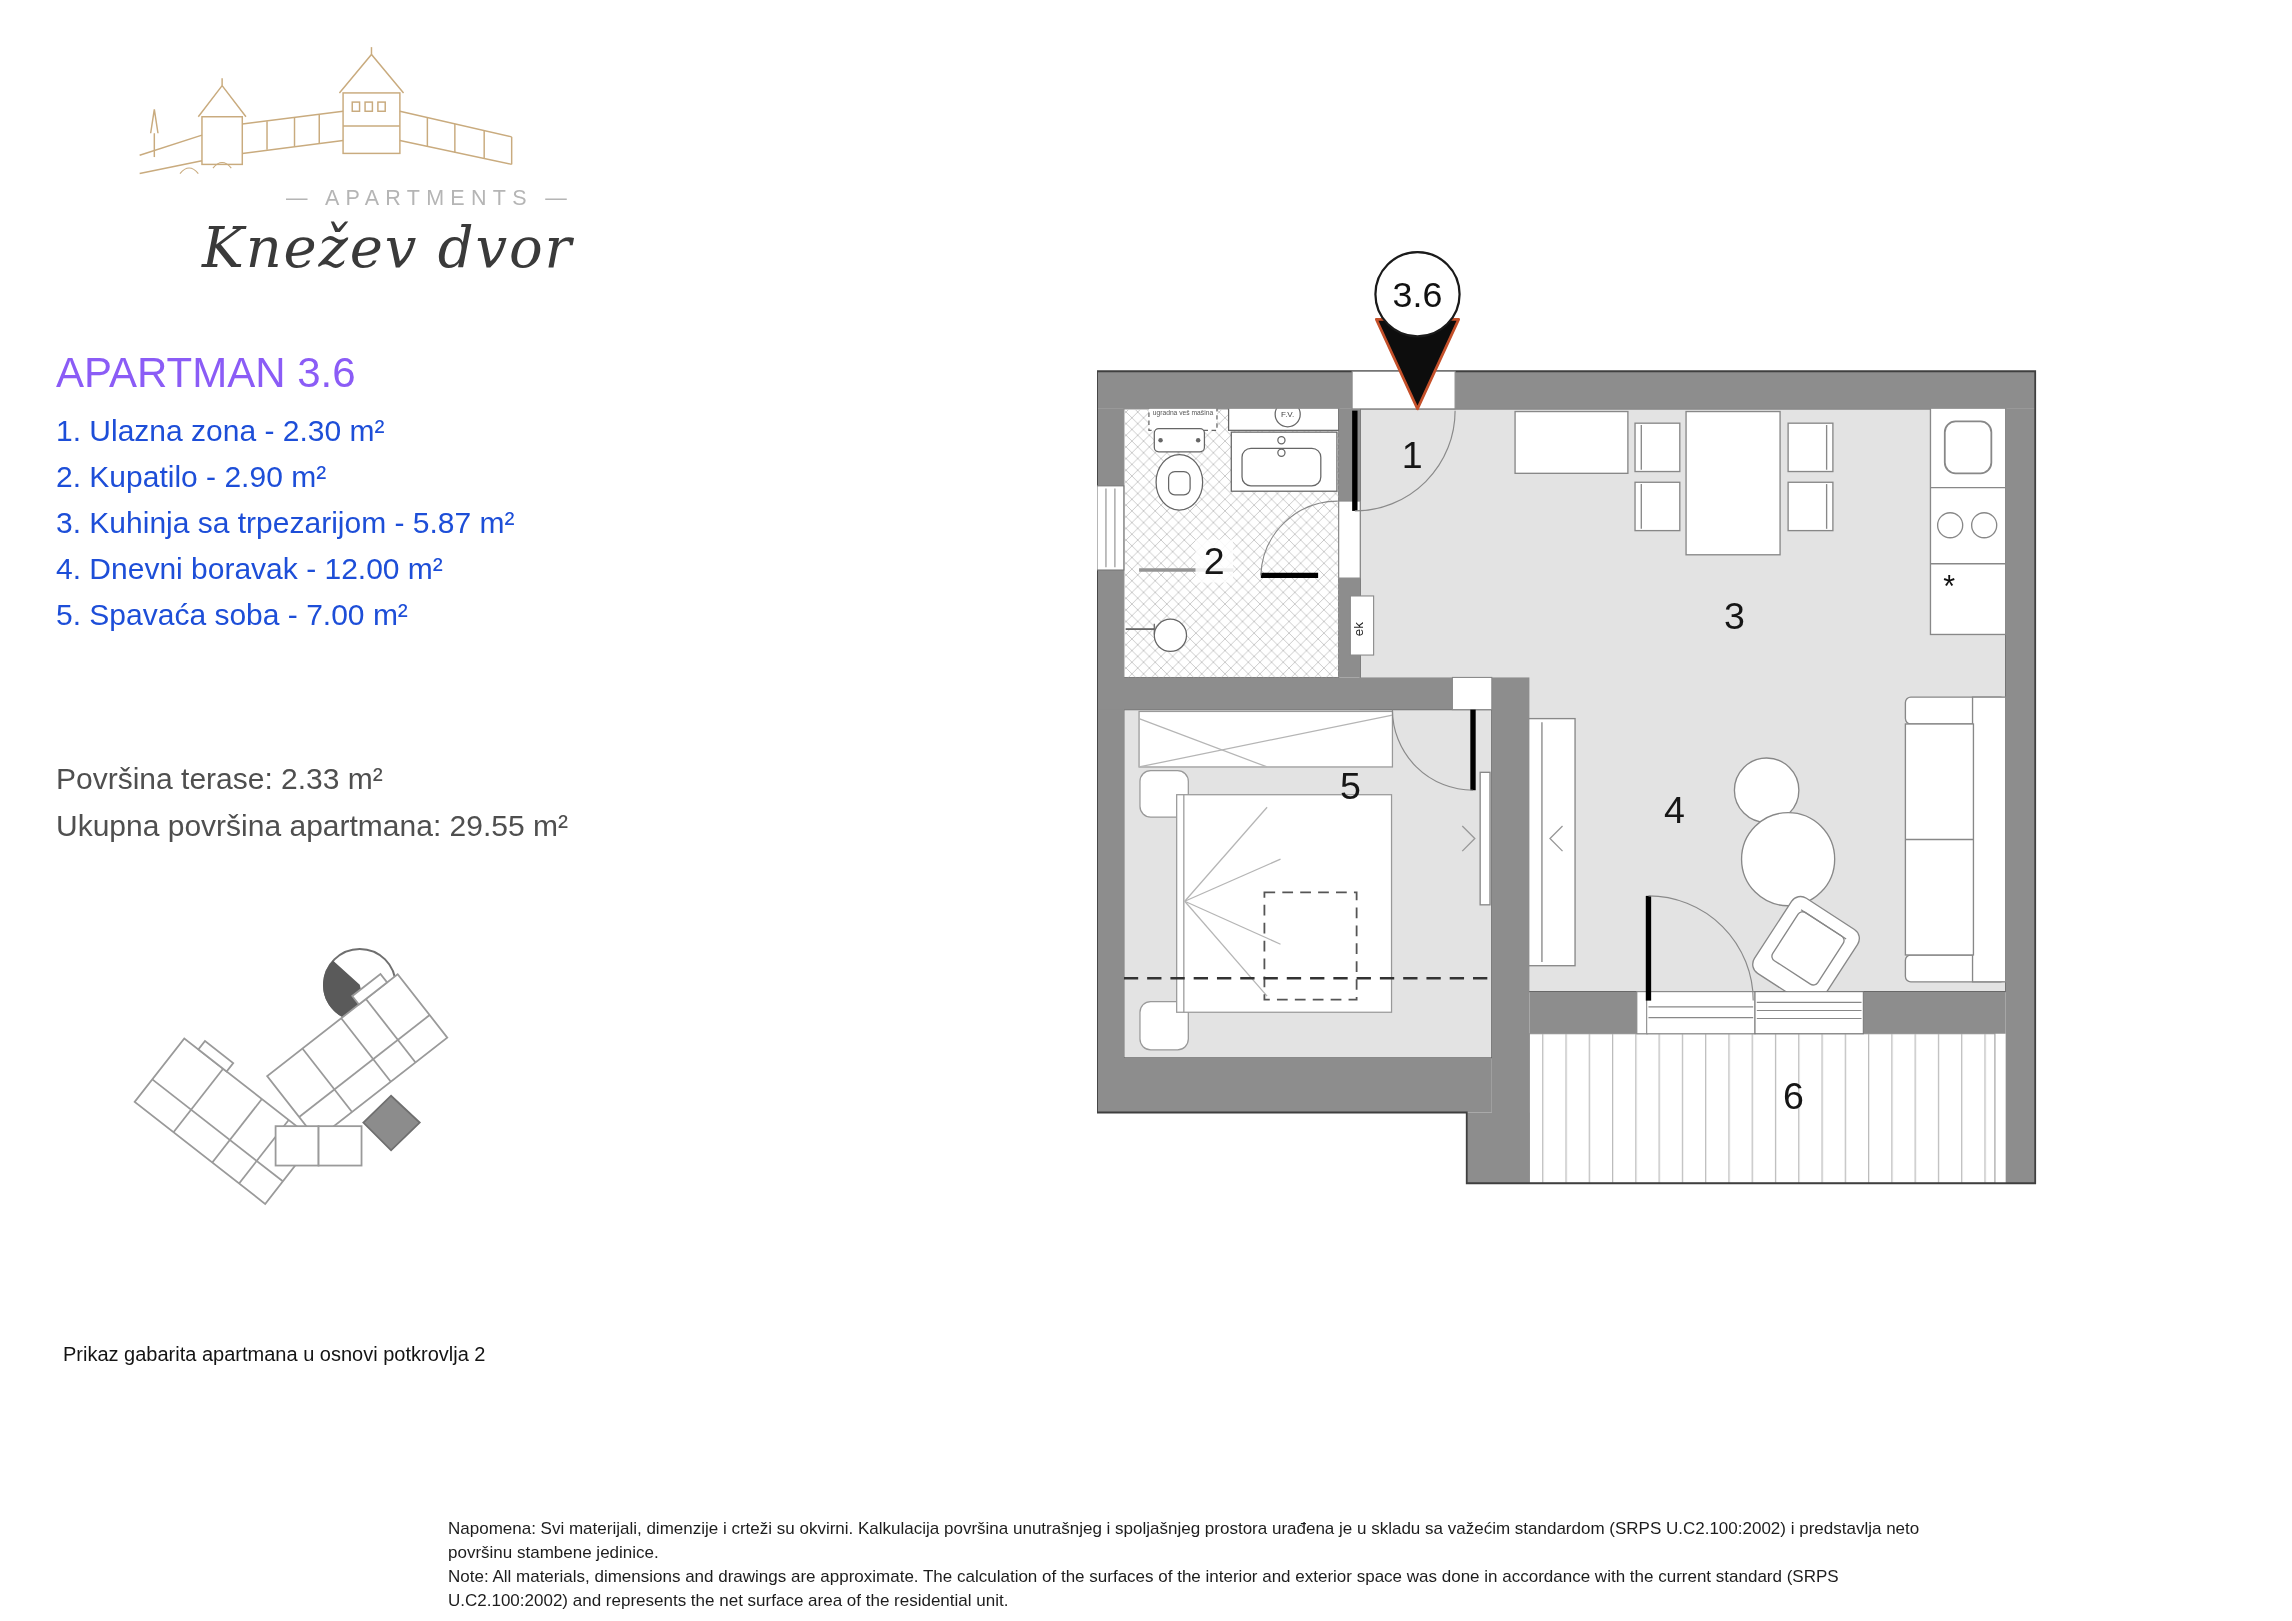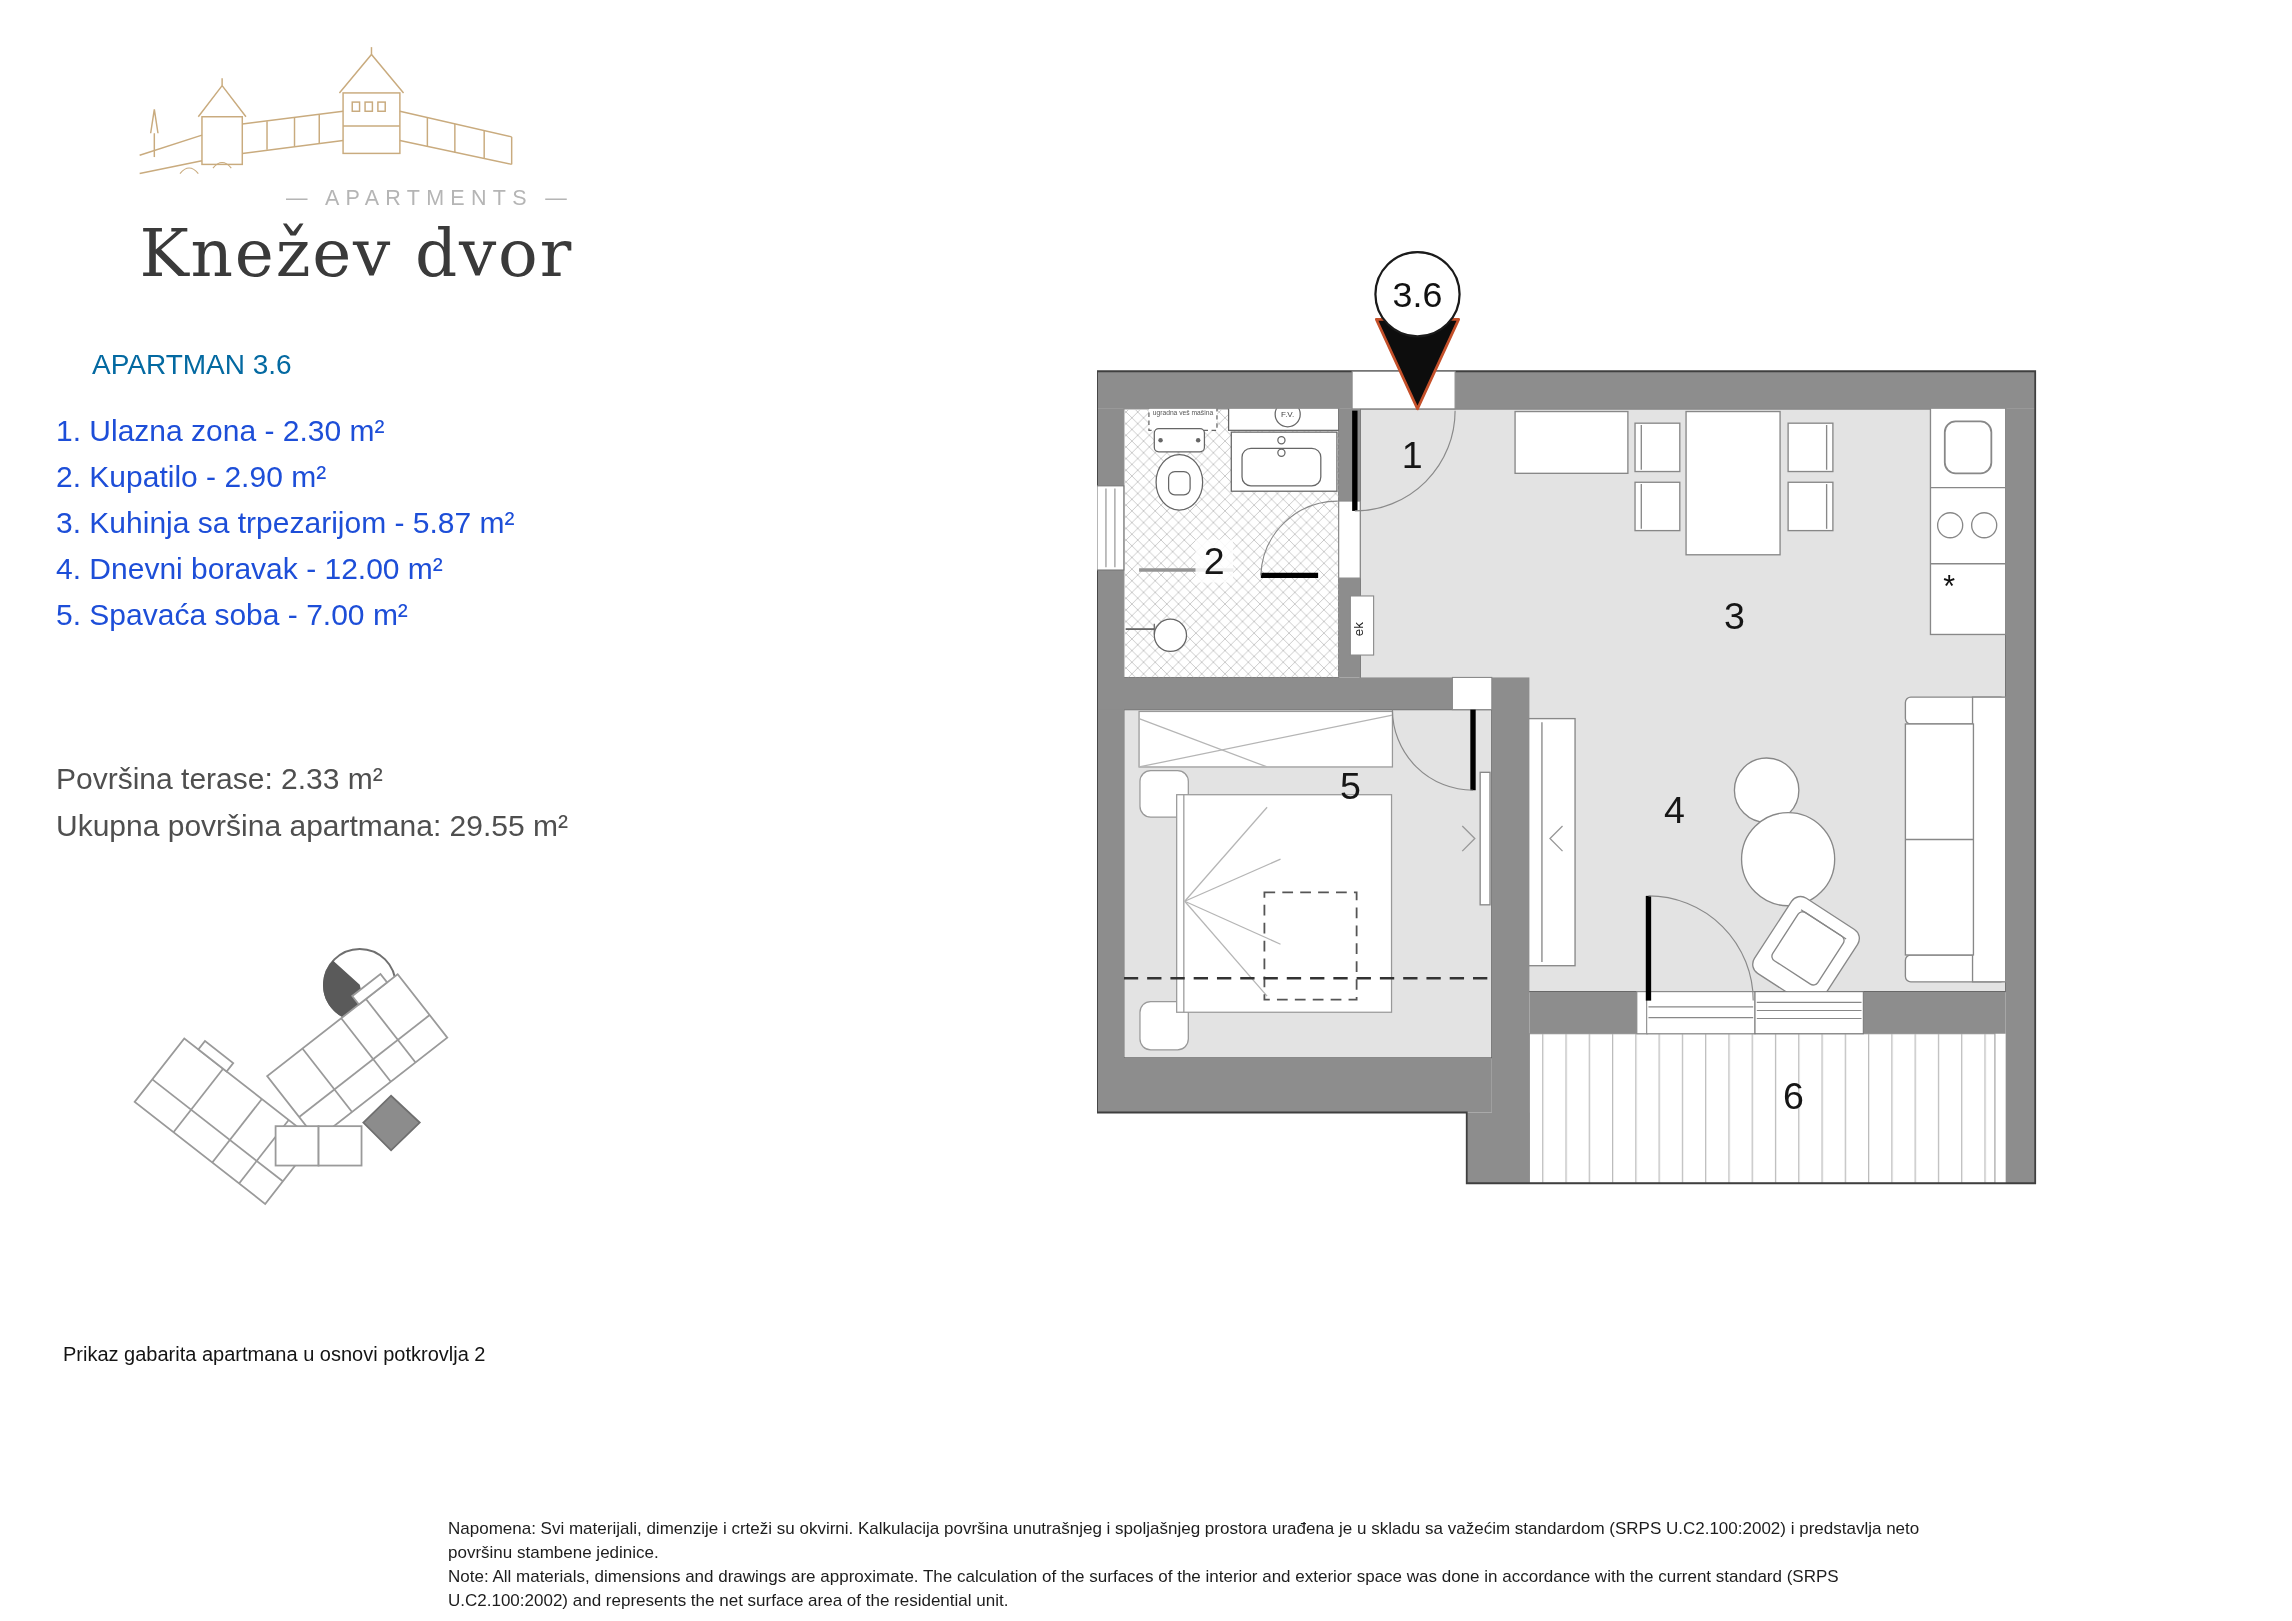--- a/index.html
+++ b/index.html
@@ -1,23 +1,23 @@
 <!DOCTYPE html>
 <html style="font-size:14.3px"><head>
 <meta charset="utf-8">
 <style>
   html,body{margin:0;padding:0;background:#ffffff;}
   .page{position:relative;width:2293px;height:1621px;background:#fff;overflow:hidden;
         font-family:"Liberation Sans",sans-serif;color:#4d4d4d;}
   .abs{position:absolute;}
   .brand-block{left:27px;top:186px;width:546px;text-align:right;}
   .tagline{font-size:21.5px;letter-spacing:6.3px;color:#b5b5b5;font-weight:400;}
-  .brand{font-family:"DejaVu Serif",serif;font-size:66px;color:#3a3a3a;
+  .brand{font-family:"DejaVu Serif",serif;font-style:italic;font-size:56px;color:#3a3a3a;
          margin-top:3.6px;letter-spacing:1.8px;}
-  .apt-title{left:56px;top:349px;font-size:28px;color:#0369a1;margin-left:36px;}
+  .apt-title{left:56px;top:349px;font-size:42px;color:#8b5cf6;}
   .room-list{left:56px;top:408px;font-size:30px;color:#1d4ed8;line-height:46px;}
   .summary{left:56px;top:755px;font-size:30px;color:#4f4f4f;line-height:47px;}
   .caption{left:63px;top:1343px;font-size:20px;color:#141414;}
   .notes{left:448px;top:1517px;width:1473px;font-size:17px;line-height:24px;color:#1d1d1d;}
   svg text{font-family:"Liberation Sans",sans-serif;}
   .room-num{font-size:42px;fill:#161616;}
   .balloon-txt{font-size:40px;fill:#111;}
   .thin{stroke:#8a8a8a;stroke-width:1.3;fill:none;}
 </style>
 </head>

